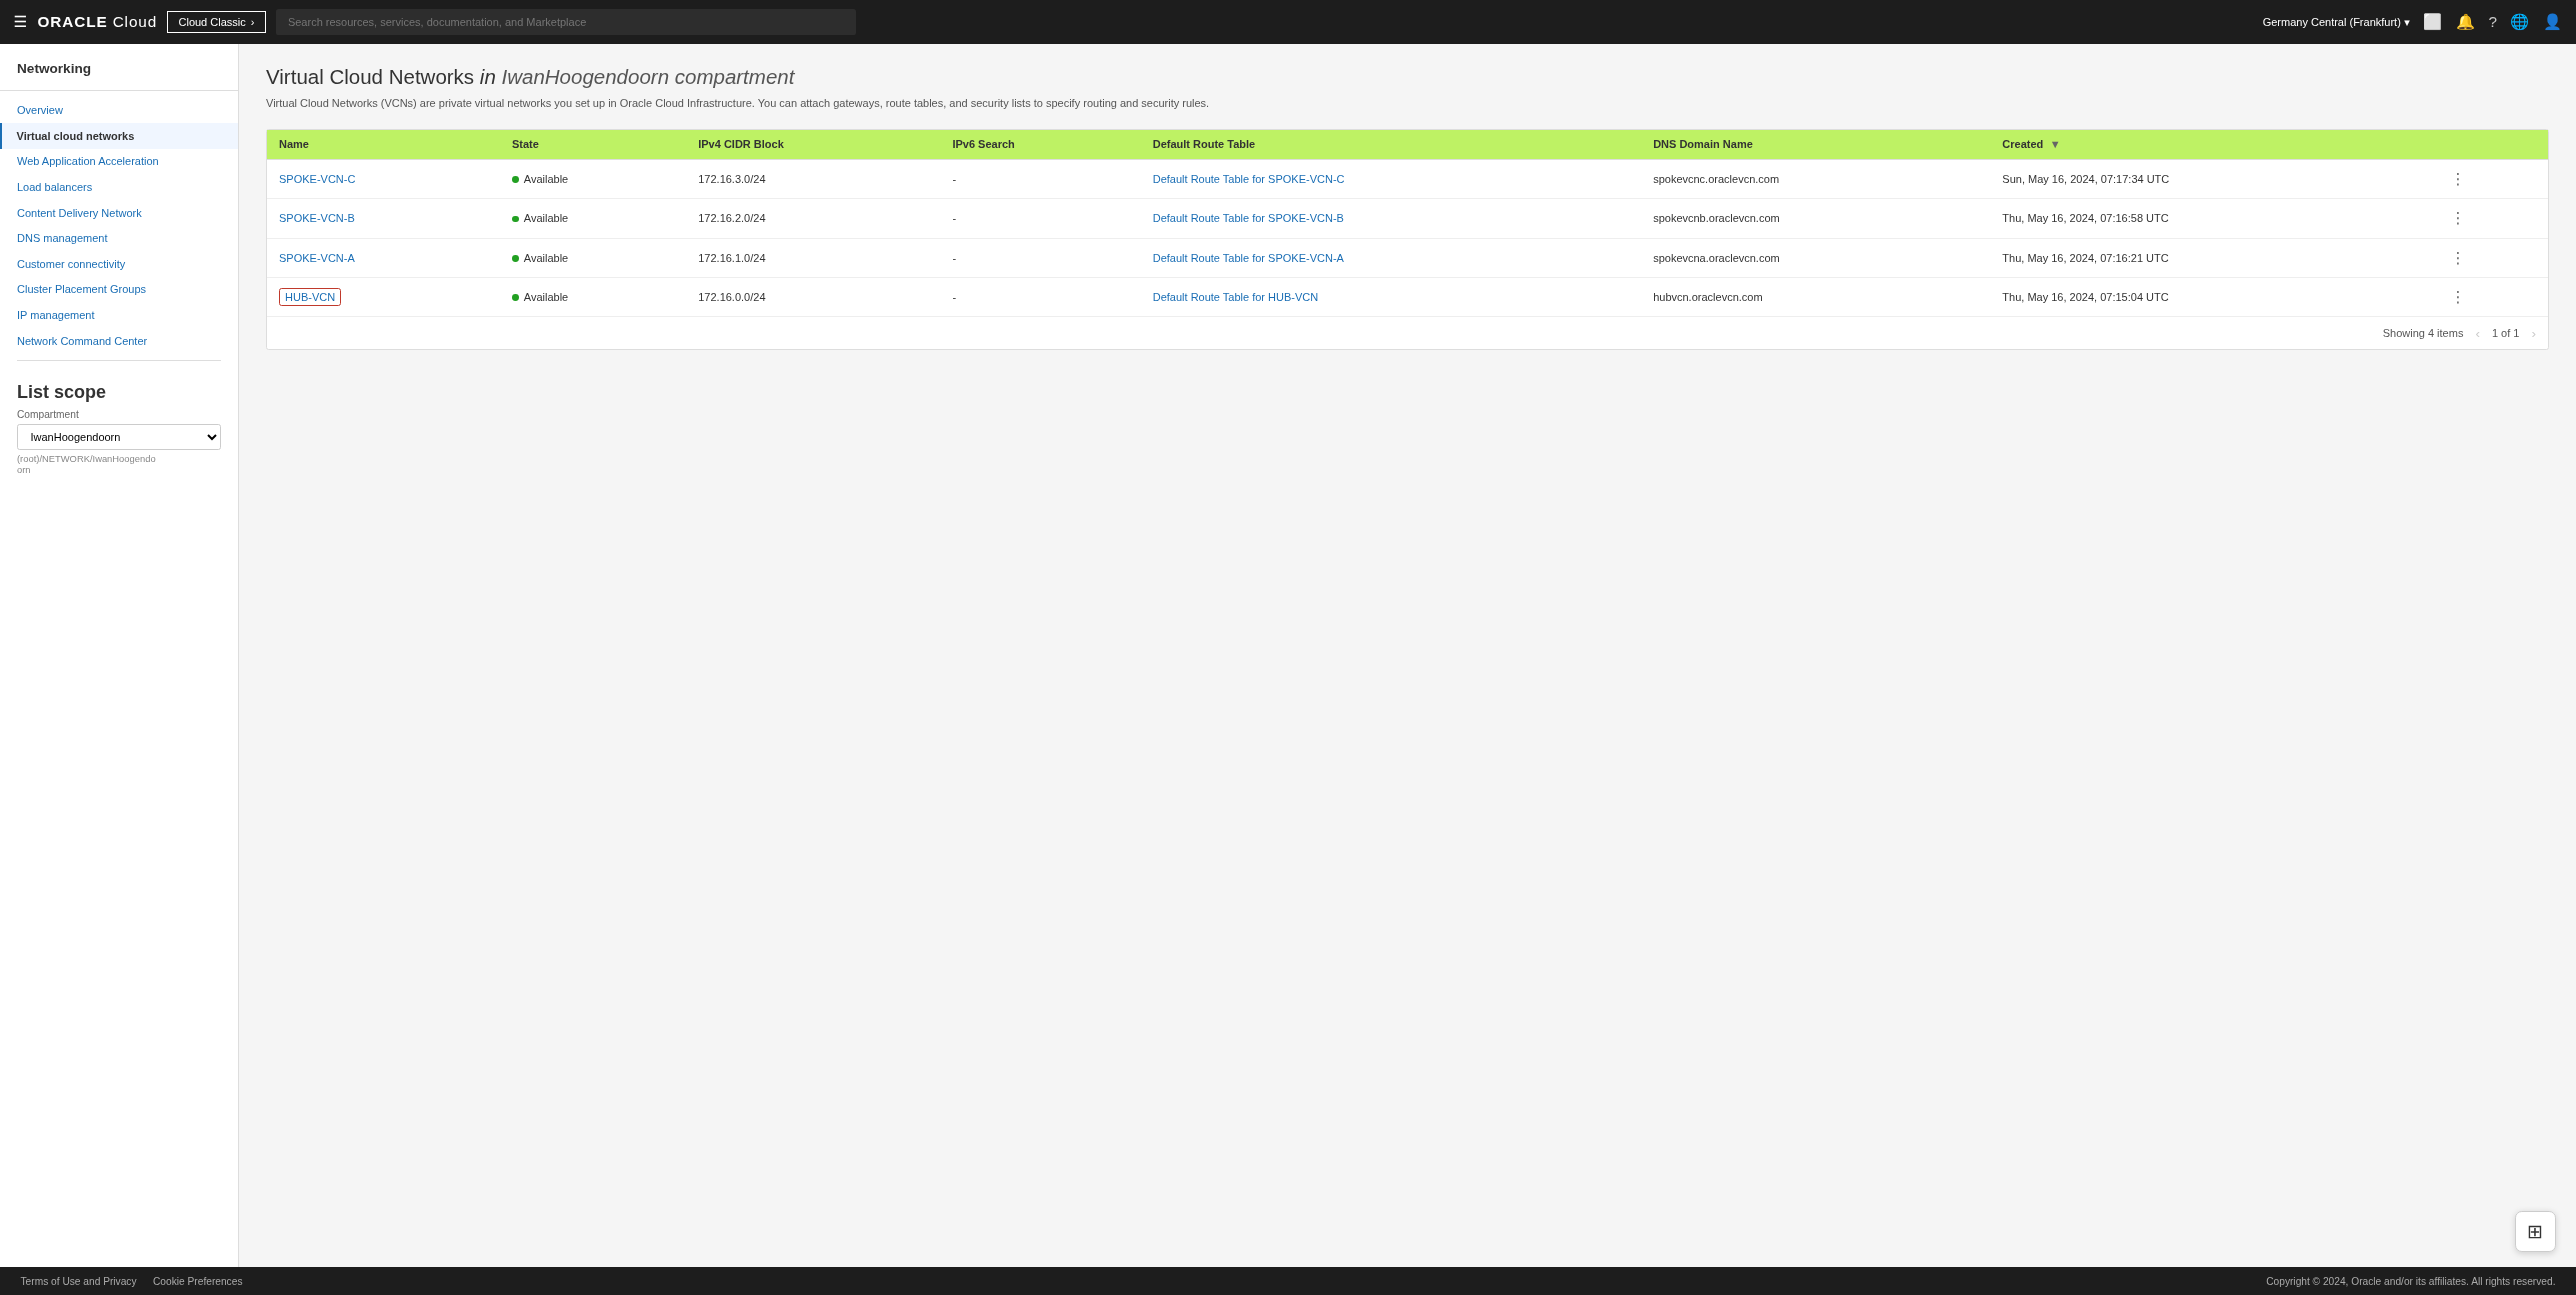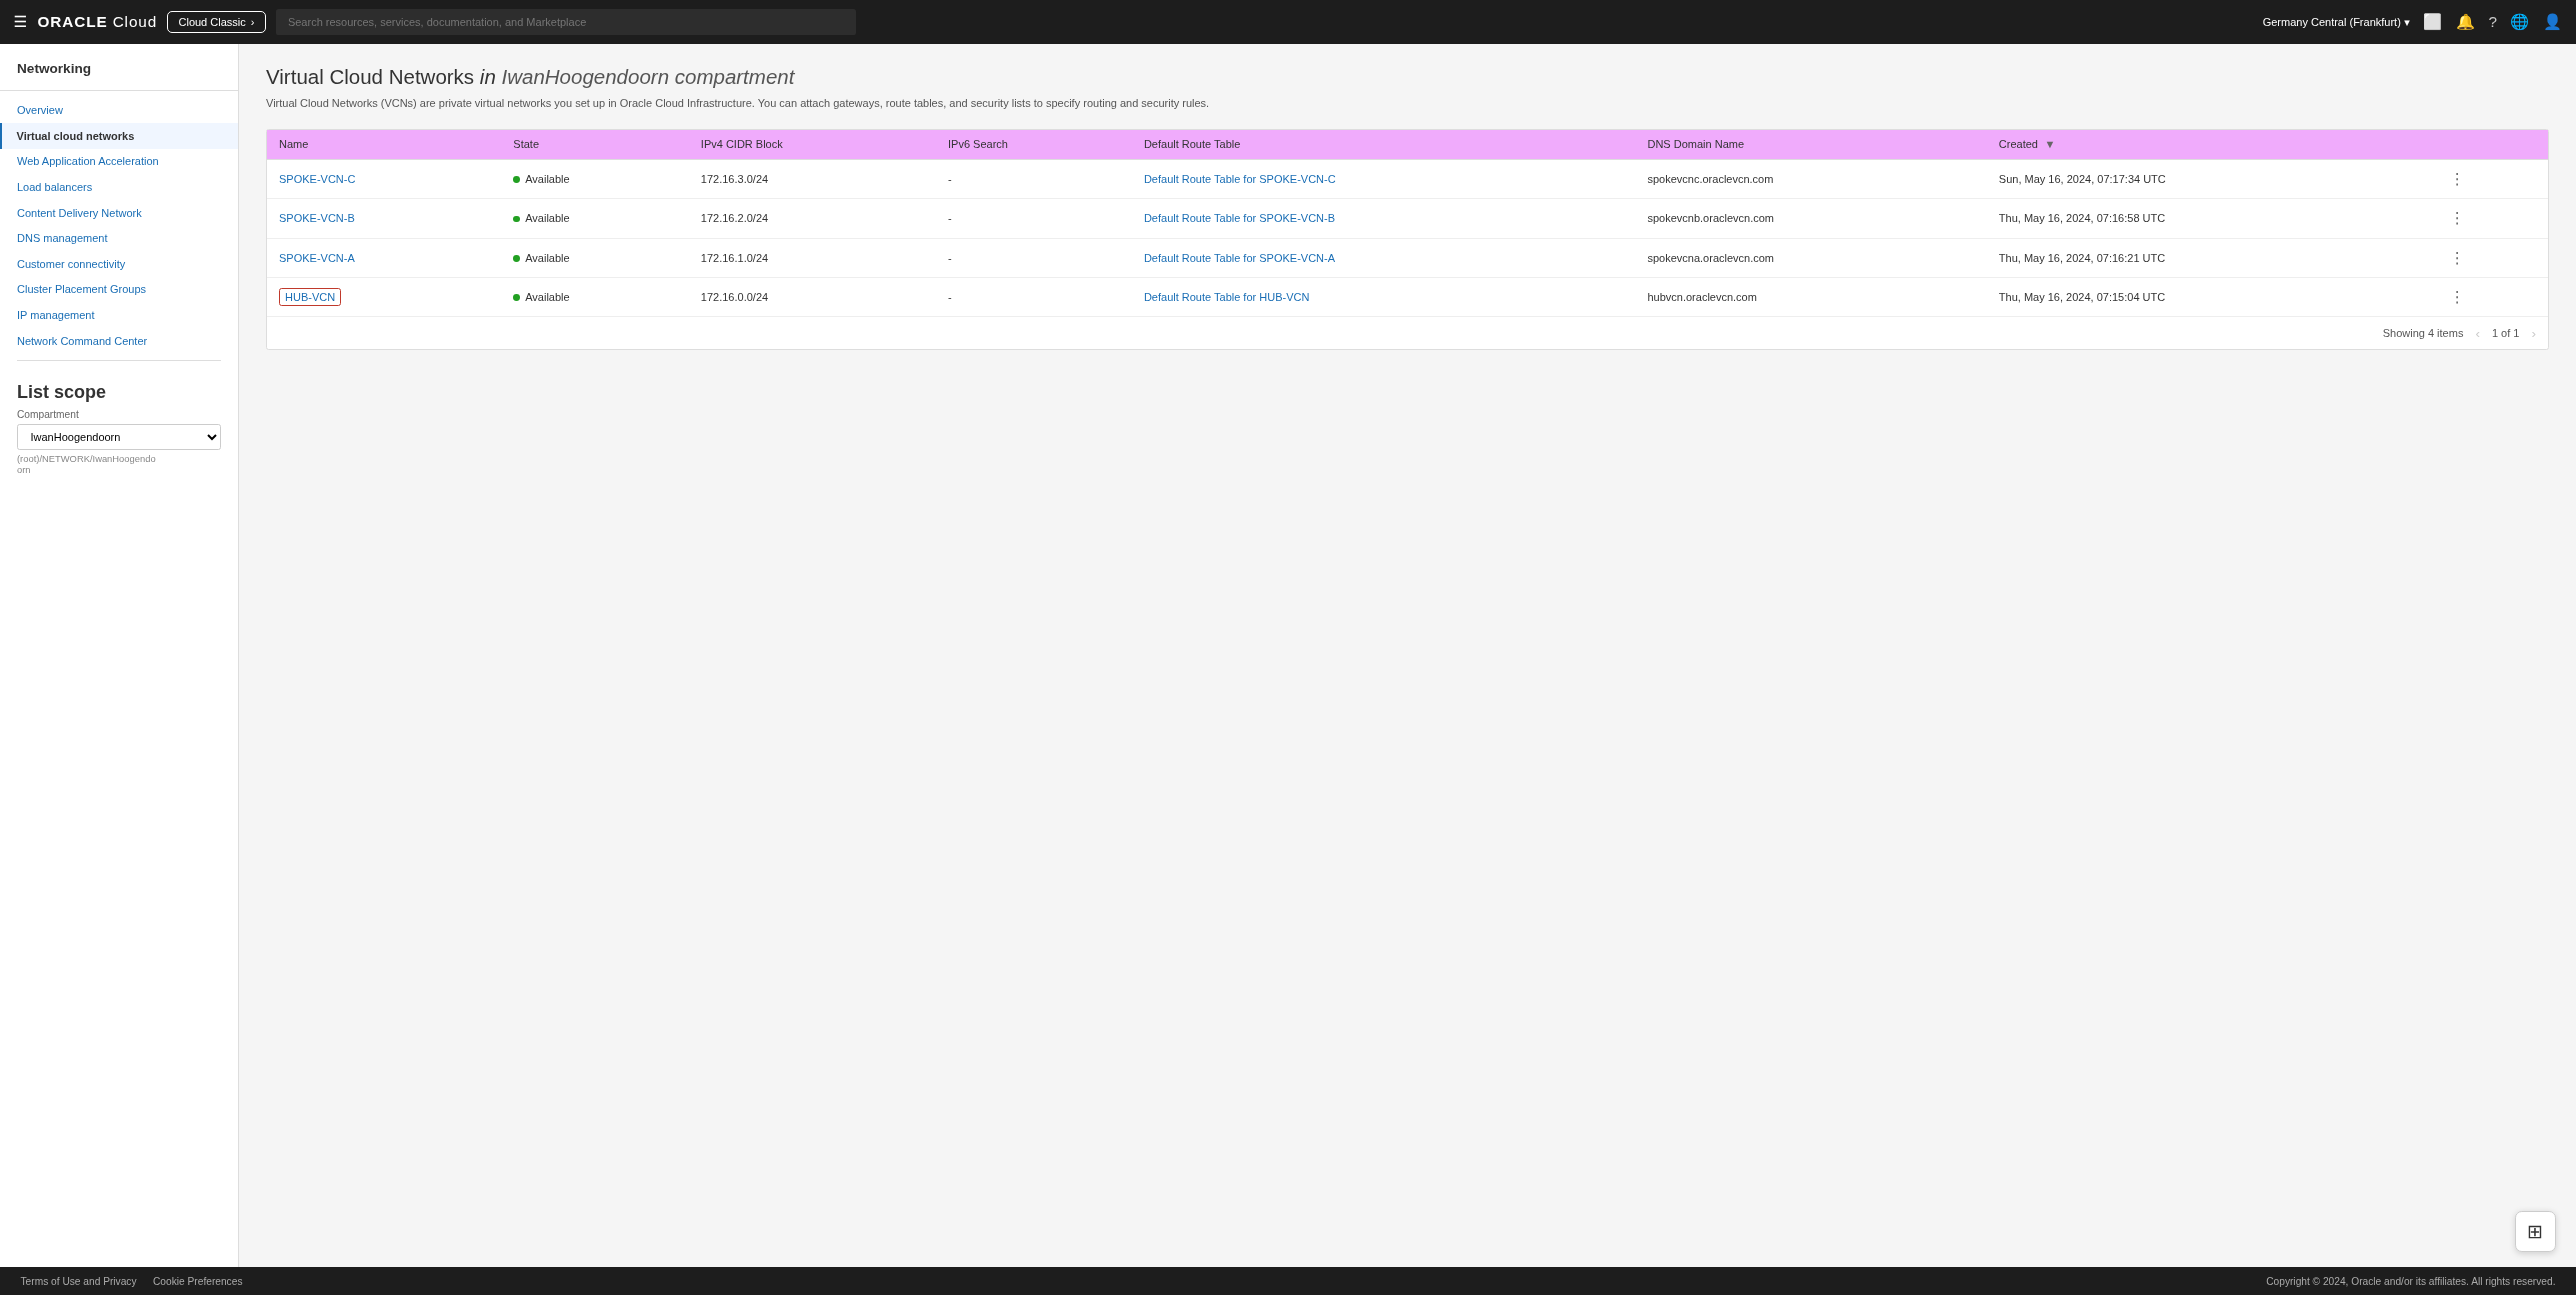--- a/index.html
+++ b/index.html
@@ -8,21 +8,21 @@
     
     .top-nav {
       display: flex; align-items: center; background: #1d1d1d; height: 44px;
       padding: 0 13.6px; gap: 10.2px; position: fixed; top: 0; left: 0; right: 0; z-index: 100;
     }
     .hamburger-icon { color: #fff; font-size: 15.3px; cursor: pointer; }
     .oracle-logo { color: #fff; font-size: 15.3px; font-weight: 300; letter-spacing: 0.9px; white-space: nowrap; }
     .oracle-logo span { font-weight: 700; }
     .cloud-classic-btn {
       border: 0.9px solid #fff; color: #fff; background: transparent;
-      padding: 4.3px 10.2px; border-radius: 5px; cursor: pointer; font-size: 11px;
+      padding: 4.3px 10.2px; border-radius: 0; cursor: pointer; font-size: 11px;
       white-space: nowrap; display: flex; align-items: center; gap: 5.1px;
     }
     .search-bar {
       flex: 1; max-width: 580px; background: #2d2d2d; border: none; border-radius: 2.6px;
       color: #ccc; padding: 6.8px 12px; font-size: 11px; outline: none;
     }
     .nav-right { margin-left: auto; display: flex; align-items: center; gap: 13.6px; }
     .region-selector {
       color: #fff; font-size: 11px; display: flex; align-items: center; gap: 3.4px; cursor: pointer;
     }
@@ -77,22 +77,22 @@
     }
     .btn-secondary {
       background: #fff; color: #333; border: 0.9px solid #ccc; padding: 6.8px 13.6px;
       border-radius: 2.6px; cursor: pointer; font-size: 11px;
     }
 
     
     .table-container { background: #fff; border: 0.9px solid #ddd; border-radius: 2.6px; }
     table { width: 100%; border-collapse: collapse; }
     th {
-      text-align: left; padding: 8.5px 12px; font-size: 11px; font-weight: 400;
-      color: #333; border-bottom: 1.7px solid #ddd; background: #f0abfc; white-space: nowrap;
+      text-align: left; padding: 8.5px 12px; font-size: 11px; font-weight: 700;
+      color: #333; border-bottom: 1.7px solid #ddd; background: #bef264; white-space: nowrap;
     }
     td { padding: 8.5px 12px; font-size: 11px; color: #333; border-bottom: 0.9px solid #eee; }
     tr:last-child td { border-bottom: none; }
     .link { color: #1a6eb5; text-decoration: none; cursor: pointer; }
     .status-dot { display: inline-block; width: 6.8px; height: 6.8px; border-radius: 50%; background: #22a022; margin-right: 5.1px; }
     .row-hub td:first-child { position: relative; }
     .hub-vcn-cell {
       border: 1.7px solid #c0392b; border-radius: 2.6px; padding: 1.7px 5.1px; display: inline-block;
     }
     .actions-btn { background: none; border: none; cursor: pointer; font-size: 15.3px; color: #666; padding: 1.7px 5.1px; }

